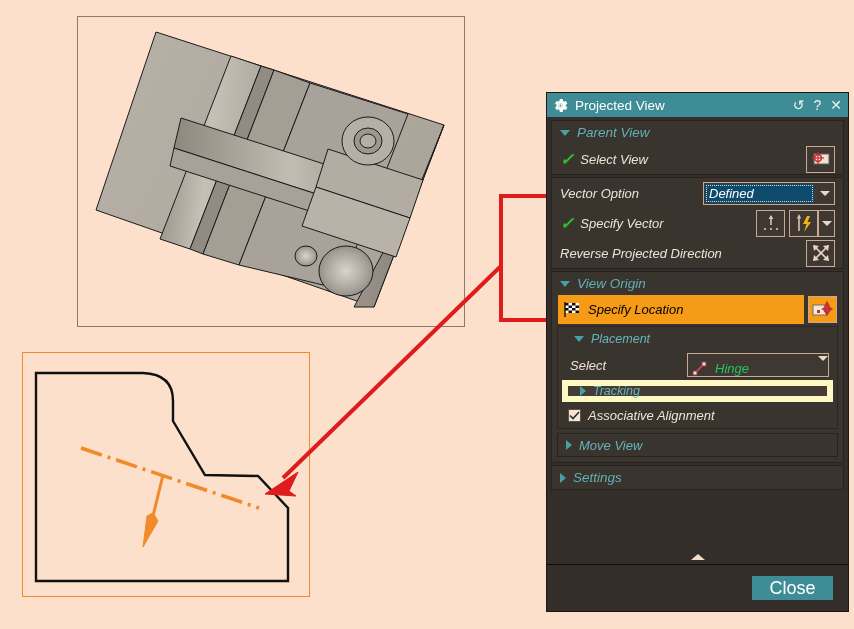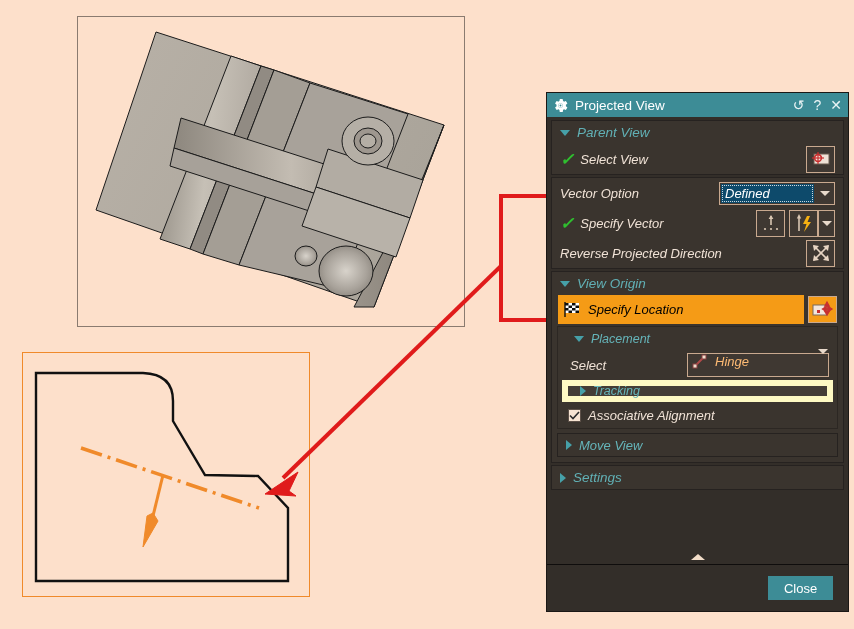--- a/index.html
+++ b/index.html
@@ -94,22 +94,22 @@
     flex: 1 1 auto; height: 19px; margin: 1px; background: #0d4a6b; color: #fff;
     display: flex; align-items: center; padding-left: 4px; font-size: 13px;
     outline: 1px dotted #cfd8dd; outline-offset: -2px;
   }
   .combo .carrow {
     width: 19px; display: flex; align-items: center; justify-content: center; flex: 0 0 auto;
   }
   .cheveron { width:0;height:0;border-left:5px solid transparent;border-right:5px solid transparent;border-top:5px solid #e8d9cb; }
 
   .combo2 {
-    height: 24px; border: 1px solid #c9a98f; background: #3f3832; display: flex; align-items: flex-start;
-    box-sizing: border-box; padding-left: 4px; color: #fdba74; font-size: 13px;
+    height: 24px; border: 1px solid #c9a98f; background: #3f3832; display: flex; align-items: flex-end;
+    box-sizing: border-box; padding-left: 4px; color: #22c55e; font-size: 13px;
   }
 
   .highlight-row {
     background: #f59b16; color: #000000; display: flex; align-items: center;
     height: 29px; padding-left: 6px; font-size: 13px;
   }
 
   .chkbox {
     width: 13px; height: 13px; background: #f7e4d2; border: 1px solid #5c5048;
     display: inline-flex; align-items: center; justify-content: center;
@@ -133,22 +133,22 @@
     height: 14px; display: flex; align-items: center; justify-content: center;
     border-bottom: 1px solid #0f0d0c;
   }
   .collapse-tri { width:0;height:0;border-left:7px solid transparent;border-right:7px solid transparent;border-bottom:6px solid #f2ddc8; }
 
   .footer {
     flex: 0 0 auto; height: 46px; display: flex; align-items: center; justify-content: flex-end;
     padding-right: 15px;
   }
   .close-btn {
-    background: #3d8c96; color: #ffffff; border: none; font-size: 13px;
-    width: 65px; height: 24px; font-family: "Liberation Sans", sans-serif; cursor: pointer;
+    background: #3d8c96; color: #ffffff; border: none; font-size: 18px;
+    width: 81px; height: 24px; font-family: "Liberation Sans", sans-serif; cursor: pointer;
   }
 </style>
 </head>
 <body>
 
 <div id="root">
 
   <div class="view3d">
     <svg width="386" height="309" viewBox="0 0 386 309">
       <defs>
@@ -272,21 +272,21 @@
             </svg>
           </span>
         </div>
       </div>
 
       <div class="group">
 
         <div class="row">
           <span class="row-label">Vector Option</span>
           <span class="spacer"></span>
-          <span class="combo" style="width:116px">
+          <span class="combo" style="width:132px">
             <span class="cval">Defined</span>
             <span class="carrow">
                 <span class="cheveron"></span>
               </span>
           </span>
         </div>
 
         <div class="row">
           <span class="check-green">✓</span>
           <span class="row-label">Specify Vector</span>

